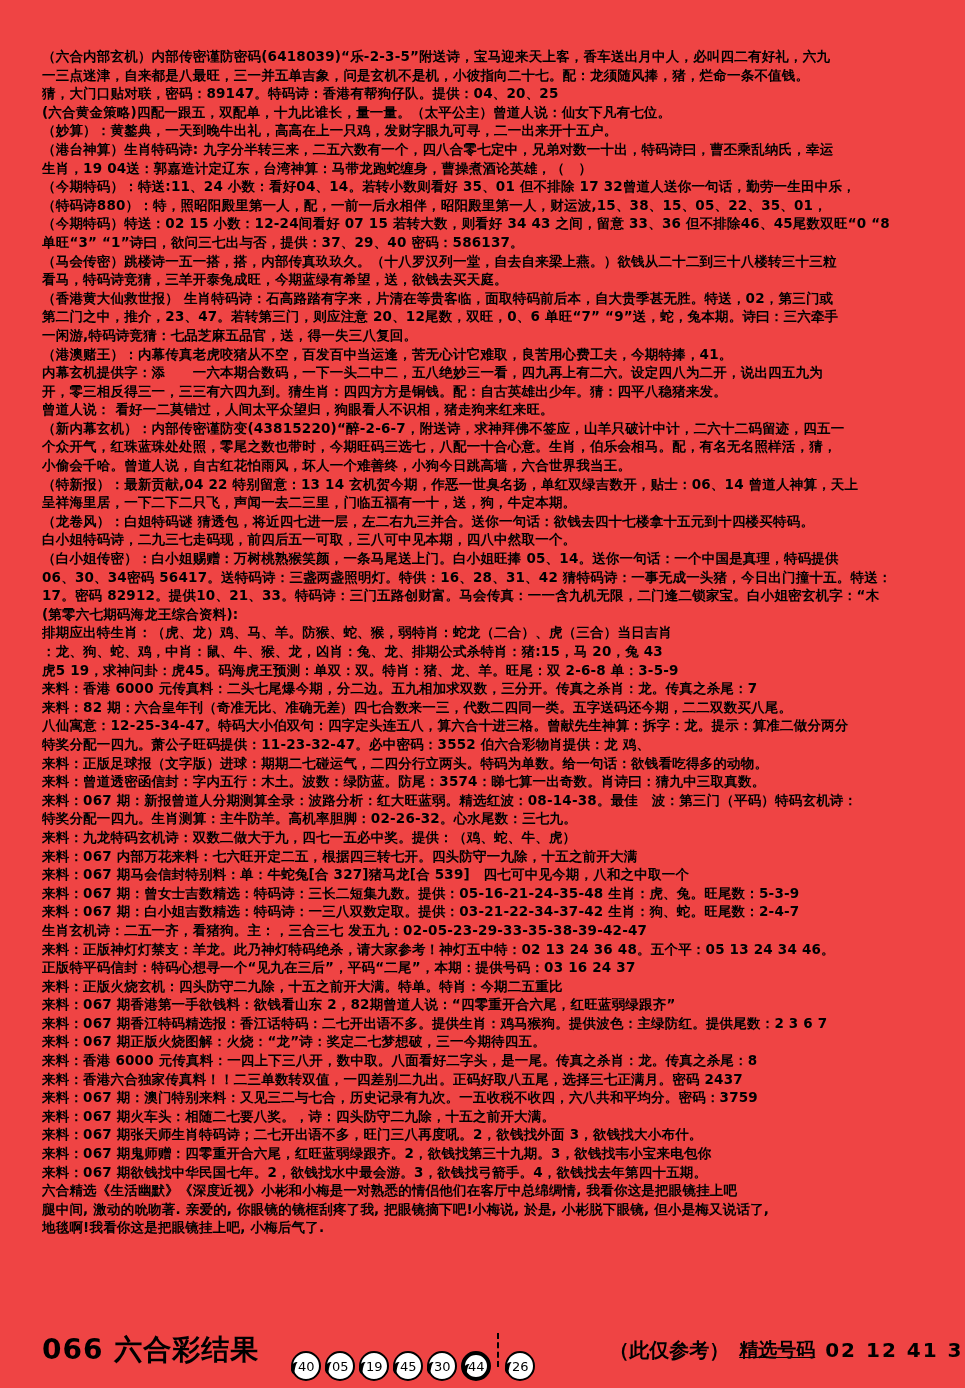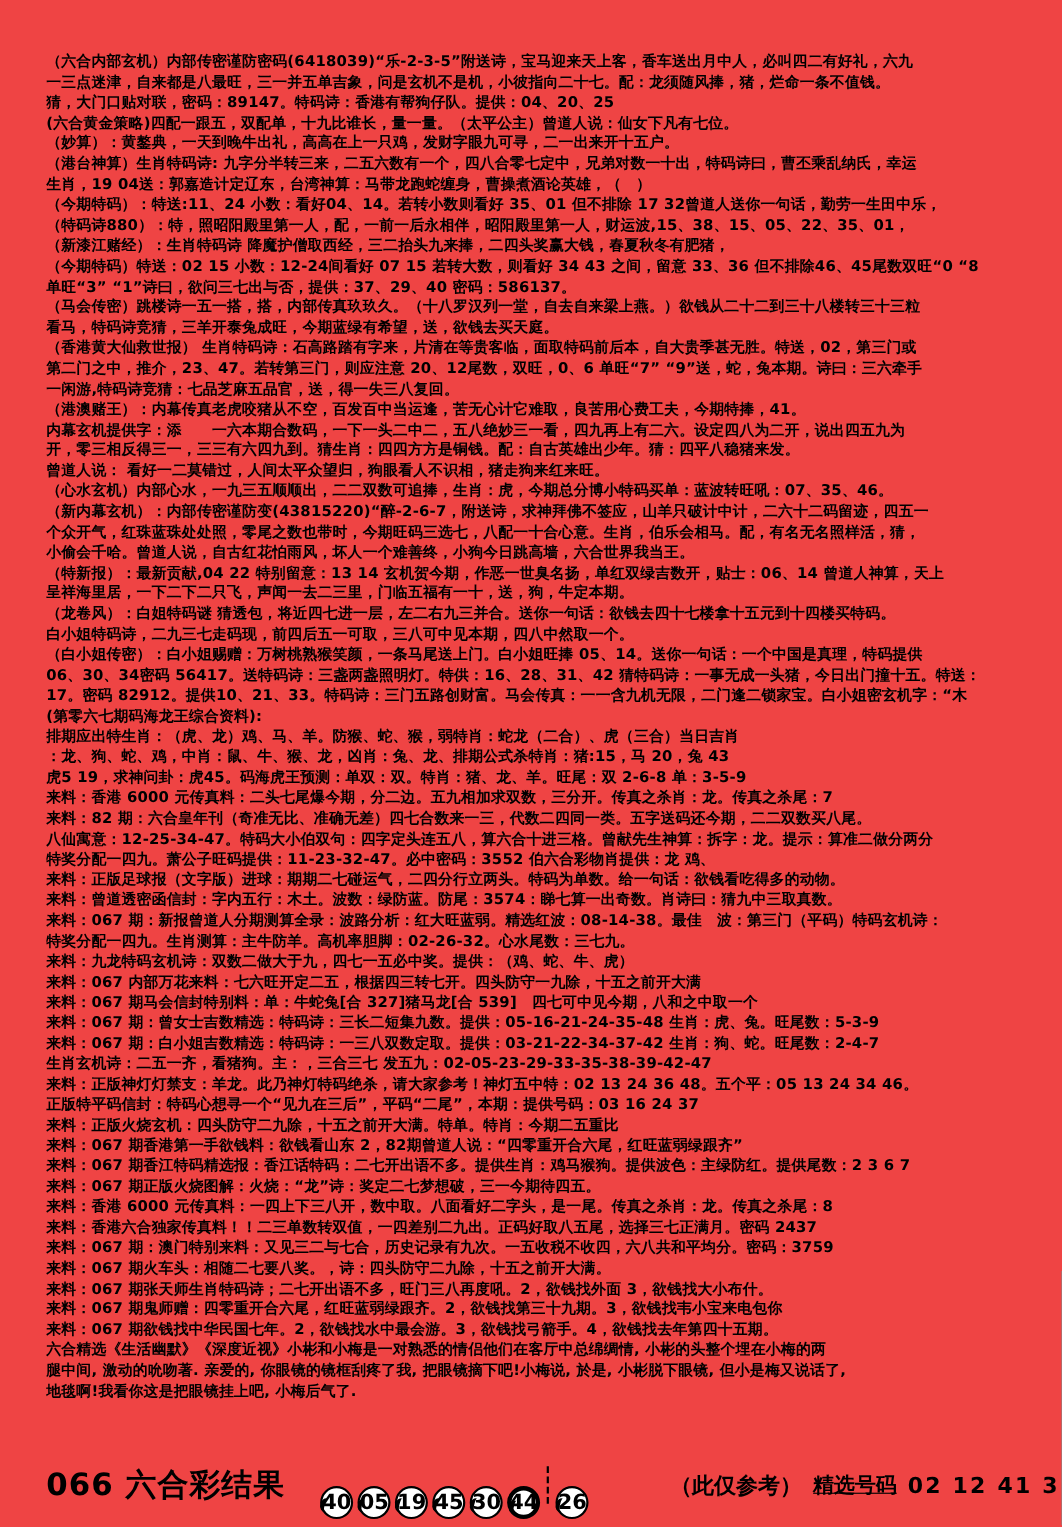--- a/index.html
+++ b/index.html
@@ -45,21 +45,21 @@
     align-items:center;
     gap:4px;
     margin-left:18px;
   }
   .ball{
     position:relative;
     width:30px;height:30px;
     border:2.5px solid #000;
     border-radius:50%;
     display:flex;align-items:center;justify-content:center;
-    font-size:19px;font-weight:700;
+    font-size:13px;font-weight:400;
     background:#fff;
     box-sizing:border-box;
     margin-top:32px;
   }
   .ball::before{
     content:"";
     position:absolute;
     left:-2px;top:9px;
     width:7px;height:13px;
     border-left:4px solid #000;
@@ -94,33 +94,31 @@
 
   <div class="line">（六合内部玄机）内部传密谨防密码(6418039)“乐-2-3-5”附送诗，宝马迎来天上客，香车送出月中人，必叫四二有好礼，六九</div>
       <div class="line">一三点迷津，自来都是八最旺，三一并五单吉象，问是玄机不是机，小彼指向二十七。配：龙须随风捧，猪，烂命一条不值钱。</div>
       <div class="line">猜，大门口贴对联，密码：89147。特码诗：香港有帮狗仔队。提供：04、20、25</div>
       <div class="line">(六合黄金策略)四配一跟五，双配单，十九比谁长，量一量。（太平公主）曾道人说：仙女下凡有七位。</div>
       <div class="line">（妙算）：黄鏊典，一天到晚牛出礼，高高在上一只鸡，发财字眼九可寻，二一出来开十五户。</div>
       <div class="line">（港台神算）生肖特码诗: 九字分半转三来，二五六数有一个，四八合零七定中，兄弟对数一十出，特码诗曰，曹丕乘乱纳氏，幸运</div>
       <div class="line">生肖，19 04送：郭嘉造计定辽东，台湾神算：马带龙跑蛇缠身，曹操煮酒论英雄，（　）</div>
       <div class="line">（今期特码）：特送:11、24 小数：看好04、14。若转小数则看好 35、01 但不排除 17 32曾道人送你一句话，勤劳一生田中乐，</div>
       <div class="line">（特码诗880）：特，照昭阳殿里第一人，配，一前一后永相伴，昭阳殿里第一人，财运波,15、38、15、05、22、35、01，</div>
-      <div class="line">（新漆江赌经）：生肖特码诗 降魔护僧取西经，三二抬头九来捧，二四头奖赢大钱，春夏秋冬有肥猪，</div>
       <div class="line">（今期特码）特送：02 15 小数：12-24间看好 07 15 若转大数，则看好 34 43 之间，留意 33、36 但不排除46、45尾数双旺“0 “8</div>
       <div class="line">单旺“3” “1”诗曰，欲问三七出与否，提供：37、29、40 密码：586137。</div>
       <div class="line">（马会传密）跳楼诗一五一搭，搭，内部传真玖玖久。（十八罗汉列一堂，自去自来梁上燕。）欲钱从二十二到三十八楼转三十三粒</div>
       <div class="line">看马，特码诗竞猜，三羊开泰兔成旺，今期蓝绿有希望，送，欲钱去买天庭。</div>
       <div class="line">（香港黄大仙救世报） 生肖特码诗：石高路踏有字来，片清在等贵客临，面取特码前后本，自大贵季甚无胜。特送，02，第三门或</div>
       <div class="line">第二门之中，推介，23、47。若转第三门，则应注意 20、12尾数，双旺，0、6 单旺“7” “9”送，蛇，兔本期。诗曰：三六牵手</div>
       <div class="line">一闲游,特码诗竞猜：七品芝麻五品官，送，得一失三八复回。</div>
       <div class="line">（港澳赌王）：内幕传真老虎咬猪从不空，百发百中当运逢，苦无心计它难取，良苦用心费工夫，今期特捧，41。</div>
       <div class="line">内幕玄机提供字：添　　一六本期合数码，一下一头二中二，五八绝妙三一看，四九再上有二六。设定四八为二开，说出四五九为</div>
       <div class="line">开，零三相反得三一，三三有六四九到。猜生肖：四四方方是铜钱。配：自古英雄出少年。猜：四平八稳猪来发。</div>
       <div class="line">曾道人说： 看好一二莫错过，人间太平众望归，狗眼看人不识相，猪走狗来红来旺。</div>
-      <div class="line">（心水玄机）内部心水，一九三五顺顺出，二二双数可追捧，生肖：虎，今期总分博小特码买单：蓝波转旺吼：07、35、46。</div>
       <div class="line">（新内幕玄机）：内部传密谨防变(43815220)“醉-2-6-7，附送诗，求神拜佛不签应，山羊只破计中计，二六十二码留迹，四五一</div>
       <div class="line">个众开气，红珠蓝珠处处照，零尾之数也带时，今期旺码三选七，八配一十合心意。生肖，伯乐会相马。配，有名无名照样活，猜，</div>
       <div class="line">小偷会千哈。曾道人说，自古红花怕雨风，坏人一个难善终，小狗今日跳高墙，六合世界我当王。</div>
       <div class="line">（特新报）：最新贡献,04 22 特别留意：13 14 玄机贺今期，作恶一世臭名扬，单红双绿吉数开，贴士：06、14 曾道人神算，天上</div>
       <div class="line">呈祥海里居，一下二下二只飞，声闻一去二三里，门临五福有一十，送，狗，牛定本期。</div>
       <div class="line">（龙卷风）：白姐特码谜 猜透包，将近四七进一层，左二右九三并合。送你一句话：欲钱去四十七楼拿十五元到十四楼买特码。</div>
       <div class="line">白小姐特码诗，二九三七走码现，前四后五一可取，三八可中见本期，四八中然取一个。</div>
       <div class="line">（白小姐传密）：白小姐赐赠：万树桃熟猴笑颜，一条马尾送上门。白小姐旺捧 05、14。送你一句话：一个中国是真理，特码提供</div>
       <div class="line">06、30、34密码 56417。送特码诗：三盏两盏照明灯。特供：16、28、31、42 猜特码诗：一事无成一头猪，今日出门撞十五。特送：</div>
       <div class="line">17。密码 82912。提供10、21、33。特码诗：三门五路创财富。马会传真：一一含九机无限，二门逢二锁家宝。白小姐密玄机字：“木</div>
@@ -148,21 +146,21 @@
       <div class="line">来料：067 期香港第一手欲钱料：欲钱看山东 2，82期曾道人说：“四零重开合六尾，红旺蓝弱绿跟齐”</div>
       <div class="line">来料：067 期香江特码精选报：香江话特码：二七开出语不多。提供生肖：鸡马猴狗。提供波色：主绿防红。提供尾数：2 3 6 7</div>
       <div class="line">来料：067 期正版火烧图解：火烧：“龙”诗：奖定二七梦想破，三一今期待四五。</div>
       <div class="line">来料：香港 6000 元传真料：一四上下三八开，数中取。八面看好二字头，是一尾。传真之杀肖：龙。传真之杀尾：8</div>
       <div class="line">来料：香港六合独家传真料！！二三单数转双值，一四差别二九出。正码好取八五尾，选择三七正满月。密码 2437</div>
       <div class="line">来料：067 期：澳门特别来料：又见三二与七合，历史记录有九次。一五收税不收四，六八共和平均分。密码：3759</div>
       <div class="line">来料：067 期火车头：相随二七要八奖。，诗：四头防守二九除，十五之前开大满。</div>
       <div class="line">来料：067 期张天师生肖特码诗；二七开出语不多，旺门三八再度吼。2，欲钱找外面 3，欲钱找大小布什。</div>
       <div class="line">来料：067 期鬼师赠：四零重开合六尾，红旺蓝弱绿跟齐。2，欲钱找第三十九期。3，欲钱找韦小宝来电包你</div>
       <div class="line">来料：067 期欲钱找中华民国七年。2，欲钱找水中最会游。3，欲钱找弓箭手。4，欲钱找去年第四十五期。</div>
-      <div class="line">六合精选《生活幽默》《深度近视》小彬和小梅是一对熟悉的情侣他们在客厅中总绵绸情, 小彬的头整个埋在小梅的两</div>
+      <div class="line">六合精选《生活幽默》《深度近视》小彬和小梅是一对熟悉的情侣他们在客厅中总绵绸情, 我看你这是把眼镜挂上吧</div>
       <div class="line">腿中间, 激动的吮吻著. 亲爱的, 你眼镜的镜框刮疼了我, 把眼镜摘下吧!小梅说, 於是, 小彬脱下眼镜, 但小是梅又说话了,</div>
       <div class="line">地毯啊!我看你这是把眼镜挂上吧, 小梅后气了.</div>
     </div>
 
   <div class="footer">
     <span class="issue-label">066 六合彩结果</span>
 
     <span class="balls">
 
     <span class="ball">40</span>

